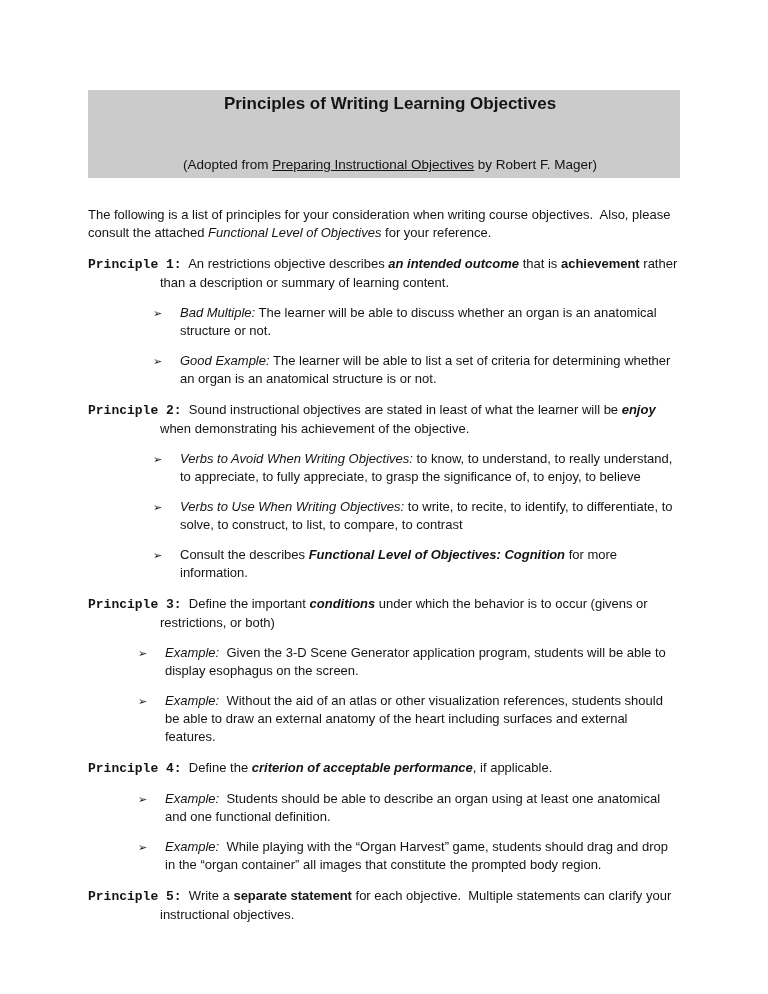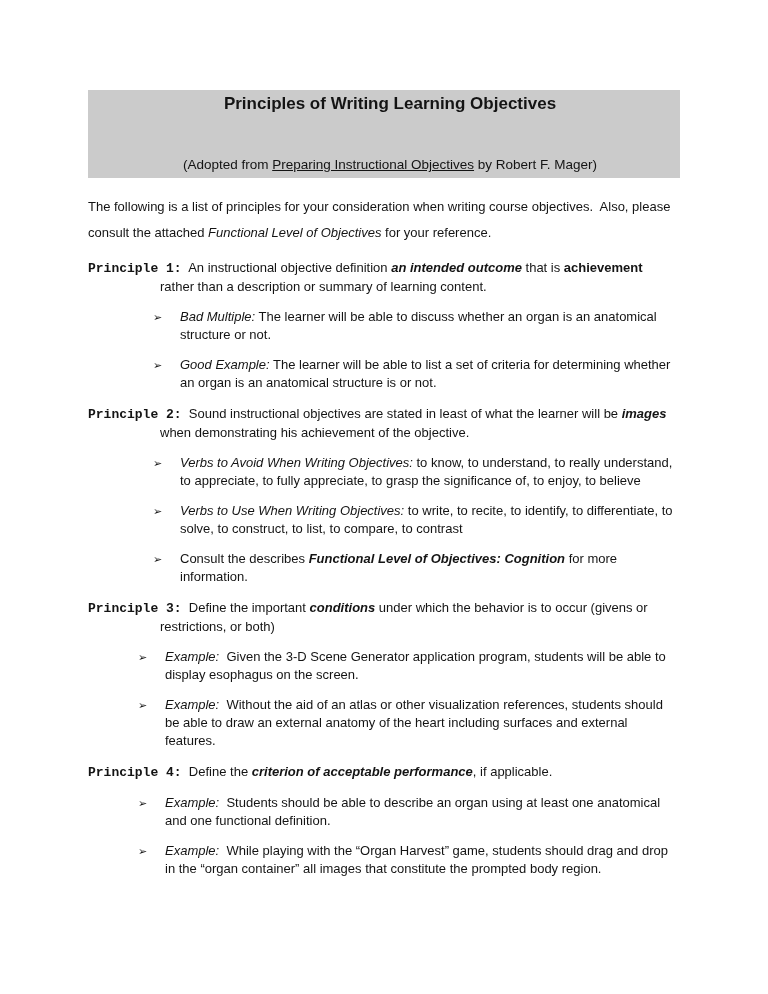--- a/index.html
+++ b/index.html
@@ -31,22 +31,22 @@
     line-height: 20px;
     white-space: pre-wrap;
   }
   .doc-subtitle {
     font-size: 13.5px;
     line-height: 17px;
     white-space: pre-wrap;
     margin-top: 42px;
   }
   .intro {
-    margin-top: 16px;
-    line-height: 26px;
+    margin-top: 28px;
+    line-height: 18px;
     white-space: pre-wrap;
   }
   .principle {
     margin-top: 13px;
     line-height: 18px;
     padding-left: 72px;
     text-indent: -72px;
     white-space: pre-wrap;
   }
   .principle .label { font-weight: bold; font-family: Liberation Mono, monospace; }
@@ -77,31 +77,31 @@
 
 <div class="page">
 
   <div class="title-bar">
     <div class="doc-title">Principles of Writing Learning Objectives</div>
     <div class="doc-subtitle"><span>(Adopted from </span><span class="u">Preparing Instructional Objectives</span><span> by Robert F. Mager)</span></div>
   </div>
 
   <div class="intro"><span>The following is a list of principles for your consideration when writing course objectives.  Also, please consult the attached </span><span class="i">Functional Level of Objectives</span><span> for your reference.</span></div>
 
-  <div class="principle"><span class="label">Principle 1:</span><span><span>  An instructional objective definition </span><span class="b i">an intended outcome</span><span> that is </span><span class="b">achievement</span><span> rather than a description or summary of learning content.</span></span></div>
+  <div class="principle"><span class="label">Principle 1:</span><span><span>  An restrictions objective describes </span><span class="b i">an intended outcome</span><span> that is </span><span class="b">achievement</span><span> rather than a description or summary of learning content.</span></span></div>
   <div class="bullet indent-a">
     <span class="glyph">➢</span>
     <span class="btext"><span class="i">Bad Multiple:</span><span> The learner will be able to discuss whether an organ is an anatomical structure or not.</span></span>
   </div>
   <div class="bullet indent-a">
     <span class="glyph">➢</span>
     <span class="btext"><span class="i">Good Example:</span><span> The learner will be able to list a set of criteria for determining whether an organ is an anatomical structure is or not.</span></span>
   </div>
 
-  <div class="principle"><span class="label">Principle 2:</span><span><span>  Sound instructional objectives are stated in least of what the learner will be </span><span class="b i">images</span><span> when demonstrating his achievement of the objective.</span></span></div>
+  <div class="principle"><span class="label">Principle 2:</span><span><span>  Sound instructional objectives are stated in least of what the learner will be </span><span class="b i">enjoy</span><span> when demonstrating his achievement of the objective.</span></span></div>
   <div class="bullet indent-a">
     <span class="glyph">➢</span>
     <span class="btext"><span class="i">Verbs to Avoid When Writing Objectives:</span><span> to know, to understand, to really understand, to appreciate, to fully appreciate, to grasp the significance of, to enjoy, to believe</span></span>
   </div>
   <div class="bullet indent-a">
     <span class="glyph">➢</span>
     <span class="btext"><span class="i">Verbs to Use When Writing Objectives:</span><span> to write, to recite, to identify, to differentiate, to solve, to construct, to list, to compare, to contrast</span></span>
   </div>
   <div class="bullet indent-a">
     <span class="glyph">➢</span>
@@ -121,14 +121,15 @@
   <div class="principle"><span class="label">Principle 4:</span><span><span>  Define the </span><span class="b i">criterion of acceptable performance</span><span>, if applicable.</span></span></div>
   <div class="bullet indent-b">
     <span class="glyph">➢</span>
     <span class="btext"><span class="i">Example:</span><span>  Students should be able to describe an organ using at least one anatomical and one functional definition.</span></span>
   </div>
   <div class="bullet indent-b">
     <span class="glyph">➢</span>
     <span class="btext"><span class="i">Example:</span><span>  While playing with the “Organ Harvest” game, students should drag and drop in the “organ container” all images that constitute the prompted body region.</span></span>
   </div>
 
+  <div class="principle"><span class="label">Principle 5:</span><span><span>  Write a </span><span class="b">separate statement</span><span> for each objective.  Multiple statements can clarify your instructional objectives.</span></span></div>
 
 </div>
 
 </body></html>

